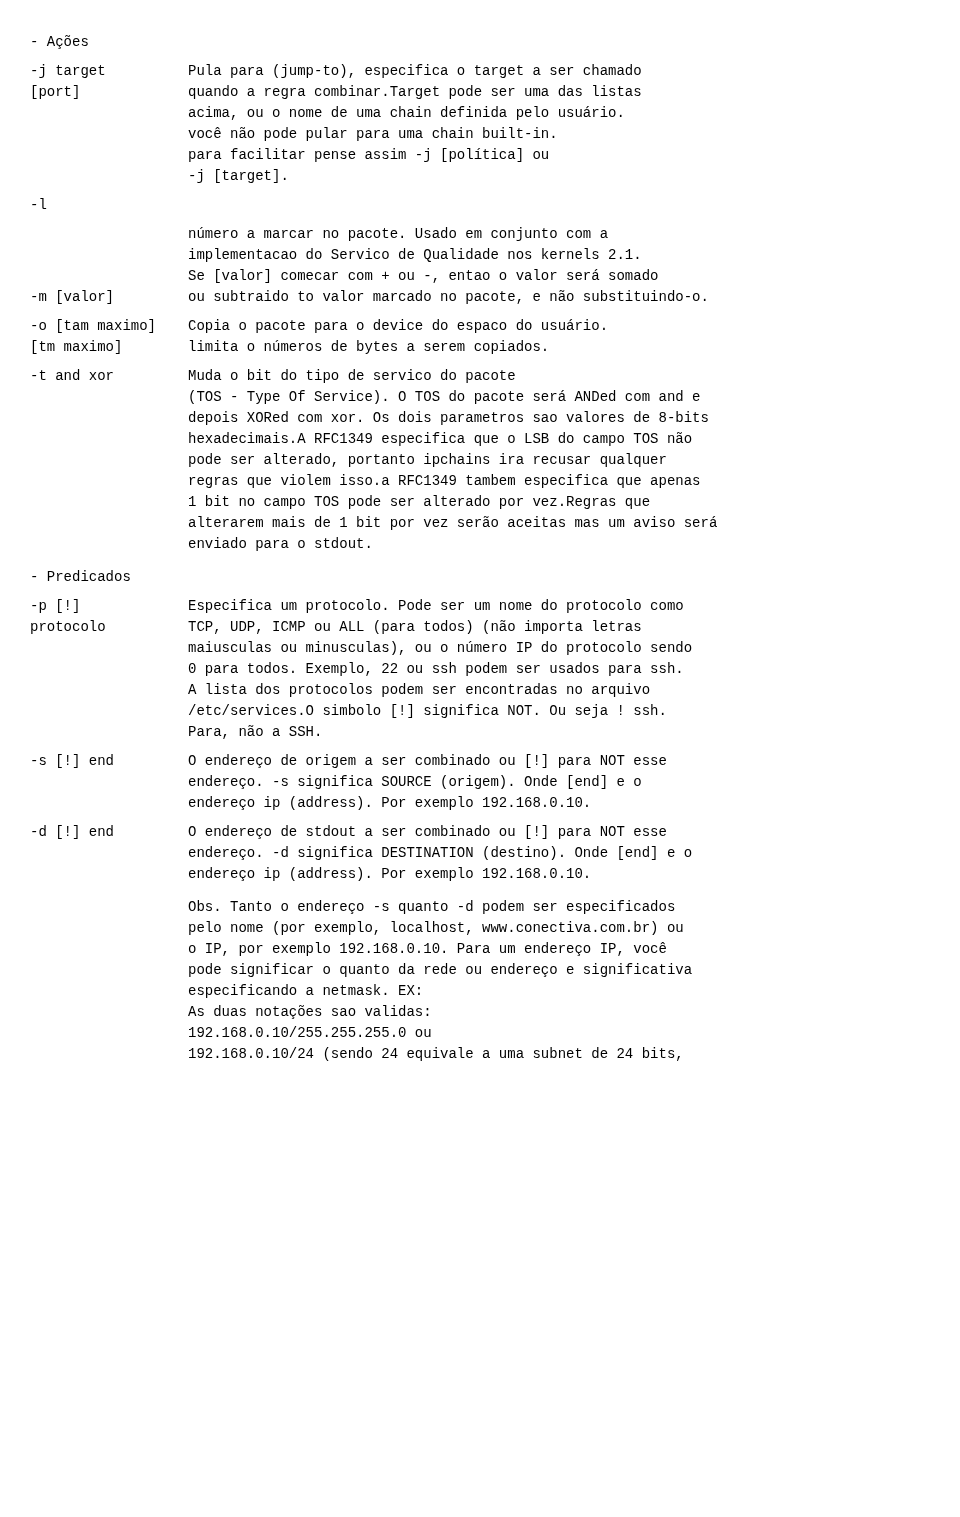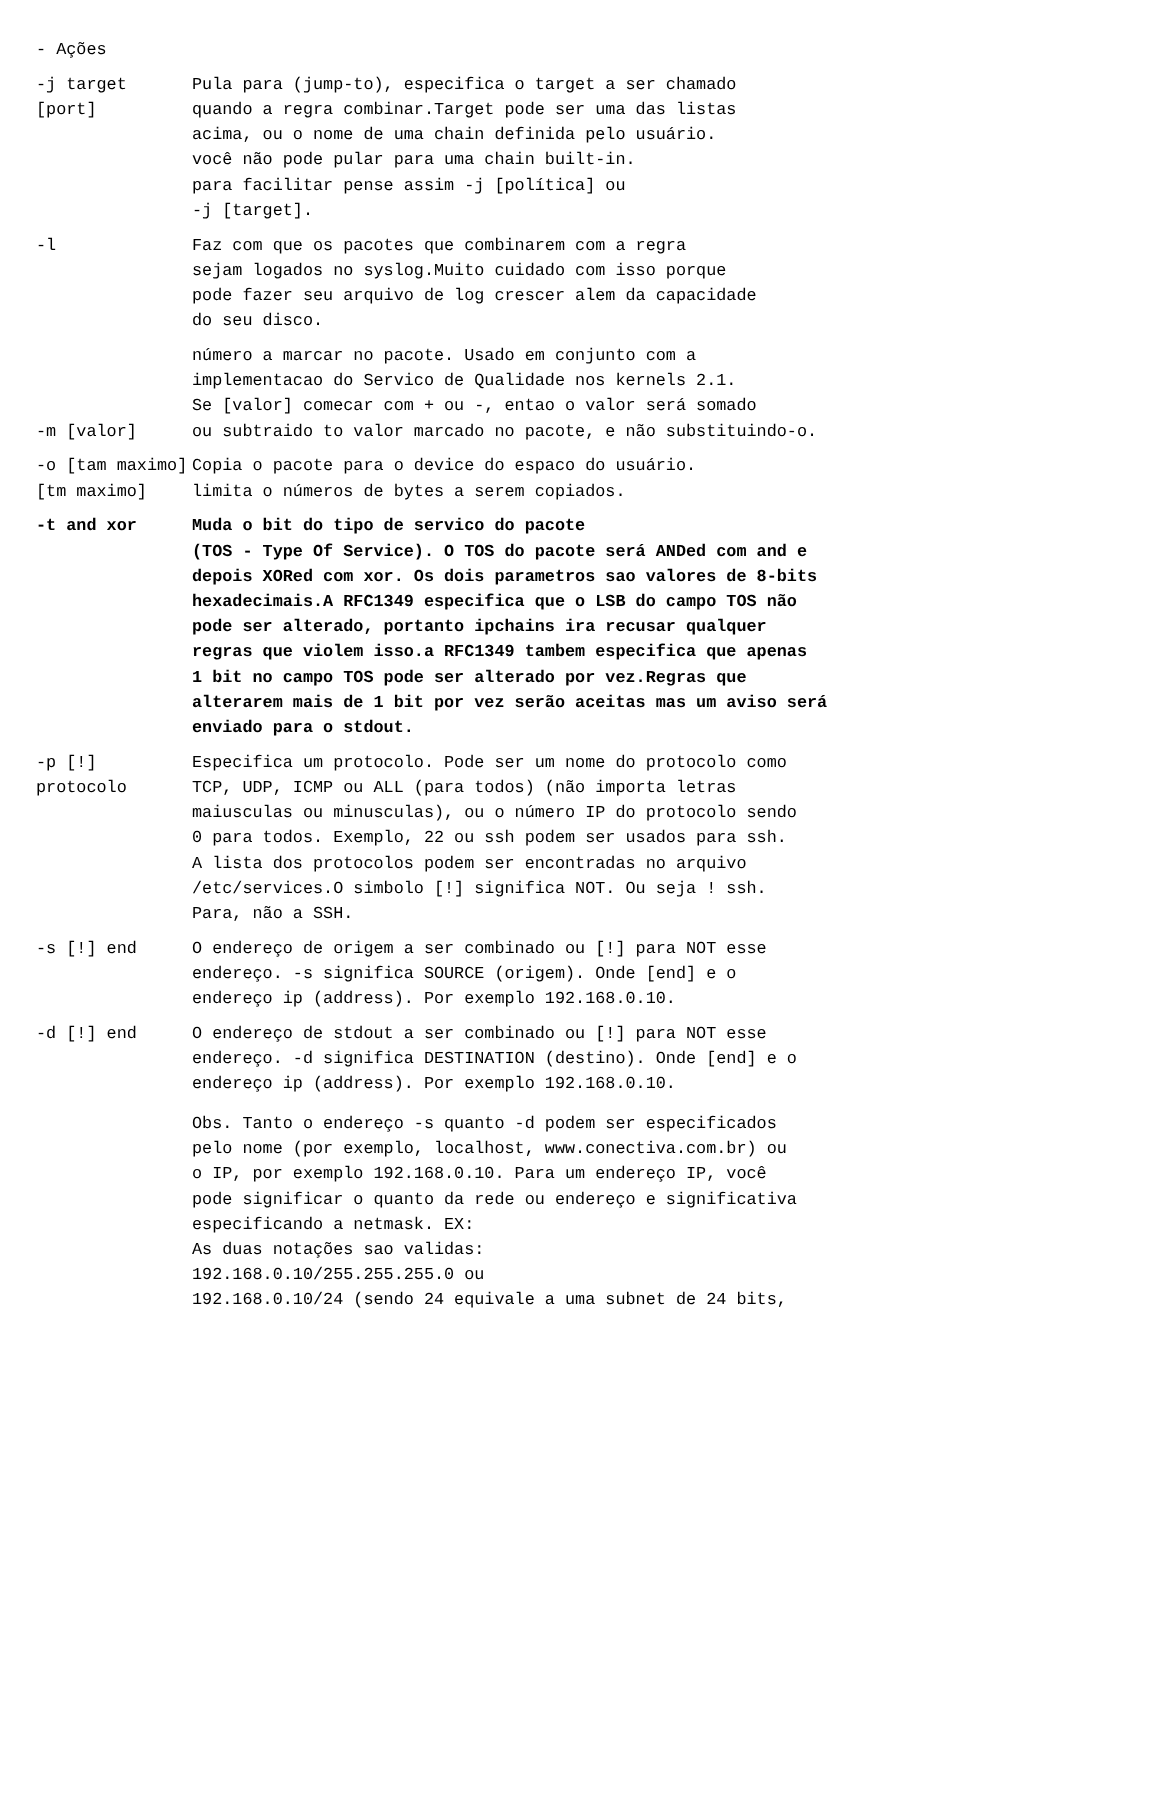--- a/index.html
+++ b/index.html
@@ -33,20 +33,21 @@
       margin-bottom: 4px;
     }
     .param-label {
       min-width: 130px;
       flex-shrink: 0;
       white-space: pre;
     }
     .param-desc {
       flex: 1;
       white-space: pre-wrap;
+      margin-left: 28px;
     }
     .section-header {
       margin: 12px 0 8px 0;
     }
   </style>
 </head>
 <body>
 
 <div class="content">
 
@@ -62,55 +63,54 @@
       <span class="param-desc">Pula para (jump-to), especifica o target a ser chamado
 quando a regra combinar.Target pode ser uma das listas
 acima, ou o nome de uma chain definida pelo usuário.
 você não pode pular para uma chain built-in.
 para facilitar pense assim -j [política] ou
 -j [target].</span>
     </div>
 
     <div class="param-row" style="margin-top:8px;">
       <span class="param-label">-l          </span>
-      <span class="param-desc">Faz com que os pacotes que combinarem com a regra
-sejam logados no syslog.Muito cuidado com isso porque
-pode fazer seu arquivo de log crescer alem da capacidade
-do seu disco.</span>
     </div>
 
     <div class="param-row" style="margin-top:8px;align-items:flex-end;">
       <span class="param-label">-m [valor]  </span>
       <span class="param-desc">número a marcar no pacote. Usado em conjunto com a
 implementacao do Servico de Qualidade nos kernels 2.1.
 Se [valor] comecar com + ou -, entao o valor será somado
 ou subtraido to valor marcado no pacote, e não substituindo-o.</span>
     </div>
 
     <div class="param-row" style="margin-top:8px;align-items:center;">
       <span class="param-label" style="white-space:pre;">-o [tam maximo]
 [tm maximo]    </span>
       <span class="param-desc">Copia o pacote para o device do espaco do usuário.
 limita o números de bytes a serem copiados.</span>
     </div>
 
-    <div class="param-row" style="margin-top:8px;font-weight:bold;">
+    <div class="param-row" style="margin-top:8px;">
       <span class="param-label">-t and xor  </span>
       <span class="param-desc">Muda o bit do tipo de servico do pacote
 (TOS - Type Of Service). O TOS do pacote será ANDed com and e
 depois XORed com xor. Os dois parametros sao valores de 8-bits
 hexadecimais.A RFC1349 especifica que o LSB do campo TOS não
 pode ser alterado, portanto ipchains ira recusar qualquer
 regras que violem isso.a RFC1349 tambem especifica que apenas
 1 bit no campo TOS pode ser alterado por vez.Regras que
 alterarem mais de 1 bit por vez serão aceitas mas um aviso será
 enviado para o stdout.</span>
     </div>
   </div>
 
+  <div class="section-header" style="margin-top:12px;">
+    <span>- Predicados</span>
+  </div>
 
   <div class="section">
     <div class="param-row" style="margin-top:8px;">
       <span class="param-label" style="white-space:pre;">-p [!]
 protocolo  </span>
       <span class="param-desc">Especifica um protocolo. Pode ser um nome do protocolo como
 TCP, UDP, ICMP ou ALL (para todos) (não importa letras
 maiusculas ou minusculas), ou o número IP do protocolo sendo
 0 para todos. Exemplo, 22 ou ssh podem ser usados para ssh.
 A lista dos protocolos podem ser encontradas no arquivo

